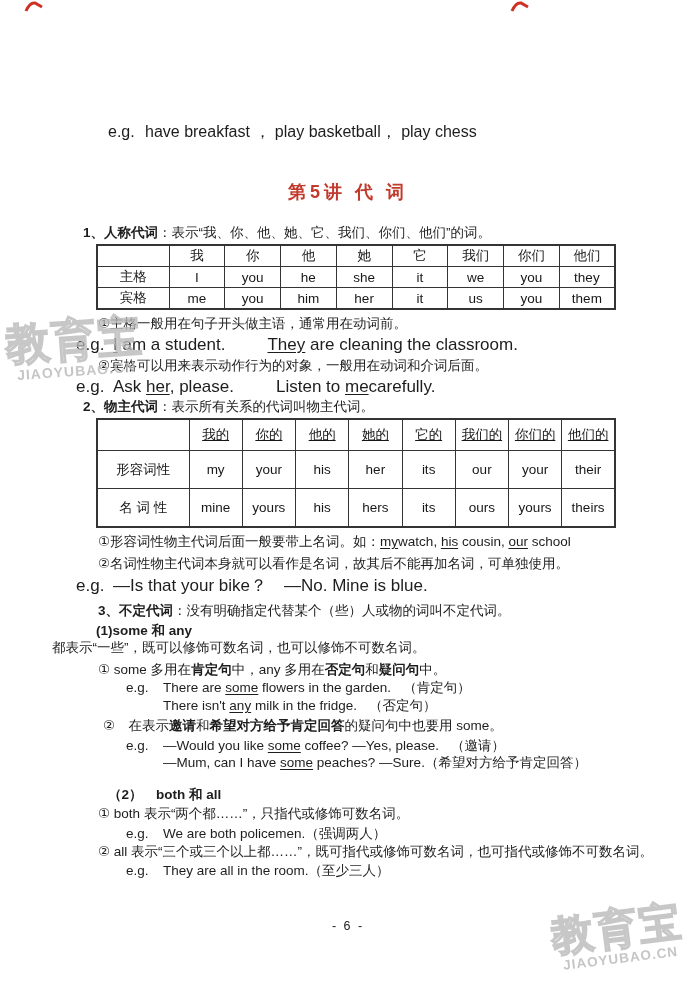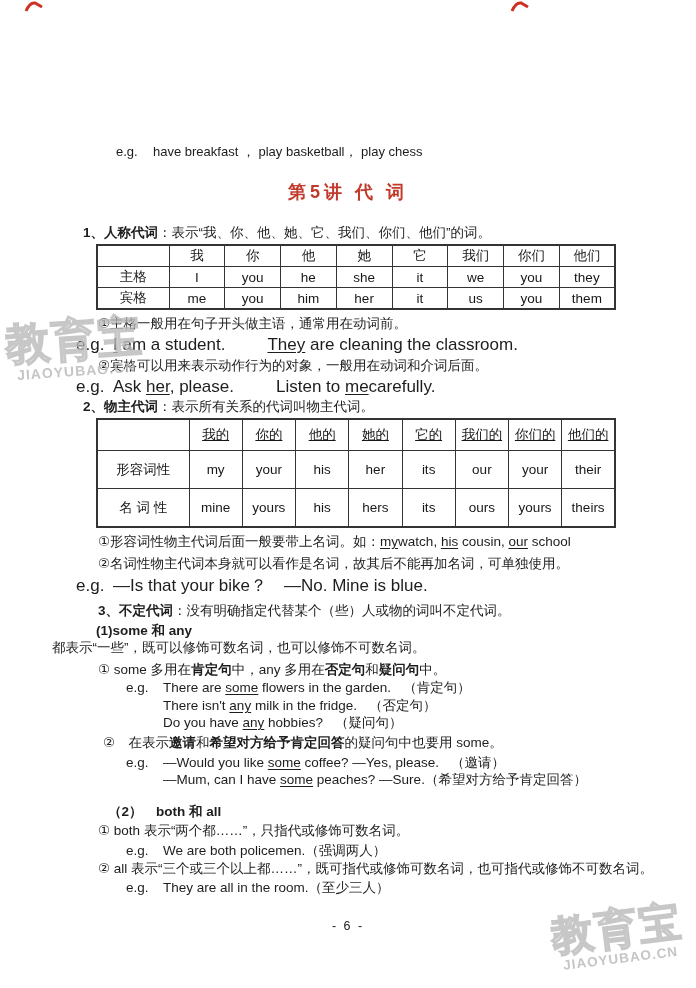--- a/index.html
+++ b/index.html
@@ -10,21 +10,21 @@
   }
   .abs { position:absolute; }
   .line { font-size:13.5px; line-height:17px; white-space:nowrap; }
   .b { font-weight:bold; }
   .u { text-decoration:underline; text-underline-offset:2px; }
   .gap { display:inline-block; width:42px; }
   .gap-sm { display:inline-block; width:12px; }
   .eglabel { display:inline-block; width:37px; }
 
   
-  .top-eg { left:116px; top:123px; font-size:13px;margin-top:20px; }
+  .top-eg { left:108px; top:123px; font-size:16px; }
 
   
   .title {
     left:0; top:180px; width:100%; text-align:center;
     color:#c23a2c; font-weight:bold; font-size:18px; letter-spacing:4px;
   }
 
   
   .sec { left:8px; top:0; width:566px; }
   .sec-h { padding-left:75px; font-size:13.5px; line-height:18px; white-space:nowrap; }
@@ -224,23 +224,20 @@
 
     <div class="line" style="padding-left:90px; margin-top:5px;">
       <span>① some 多用在</span><span class="b">肯定句</span><span>中，any 多用在</span><span class="b">否定句</span><span>和</span><span class="b">疑问句</span><span>中。</span>
     </div>
     <div class="line" style="padding-left:118px; margin-top:1px;">
       <span class="eglabel">e.g.</span><span>There are </span><span class="u">some</span><span> flowers in the garden.</span><span class="gap-sm"></span><span>（肯定句）</span>
     </div>
     <div class="line" style="padding-left:155px; margin-top:1px;">
       <span>There isn't </span><span class="u">any</span><span> milk in the fridge.</span><span class="gap-sm"></span><span>（否定句）</span>
     </div>
-    <div class="line" style="padding-left:155px;">
-      <span>Do you have </span><span class="u">any</span><span> hobbies?</span><span class="gap-sm"></span><span>（疑问句）</span>
-    </div>
 
     <div class="line" style="padding-left:95px; margin-top:3px;">
       <span>②　在表示</span><span class="b">邀请</span><span>和</span><span class="b">希望对方给予肯定回答</span><span>的疑问句中也要用  some。</span>
     </div>
     <div class="line" style="padding-left:118px; margin-top:3px;">
       <span class="eglabel">e.g.</span><span>—Would you like </span><span class="u">some</span><span> coffee? —Yes, please.</span><span class="gap-sm"></span><span>（邀请）</span>
     </div>
     <div class="line" style="padding-left:155px;">
       <span>—Mum, can I have </span><span class="u">some</span><span> peaches? —Sure.</span><span>（希望对方给予肯定回答）</span>
     </div>

